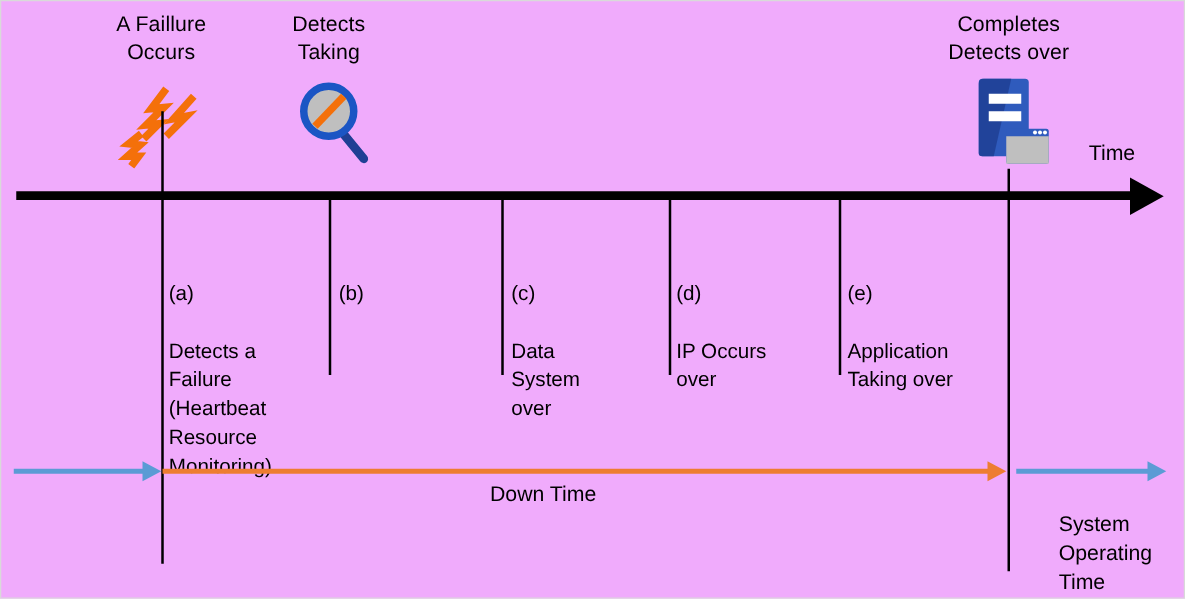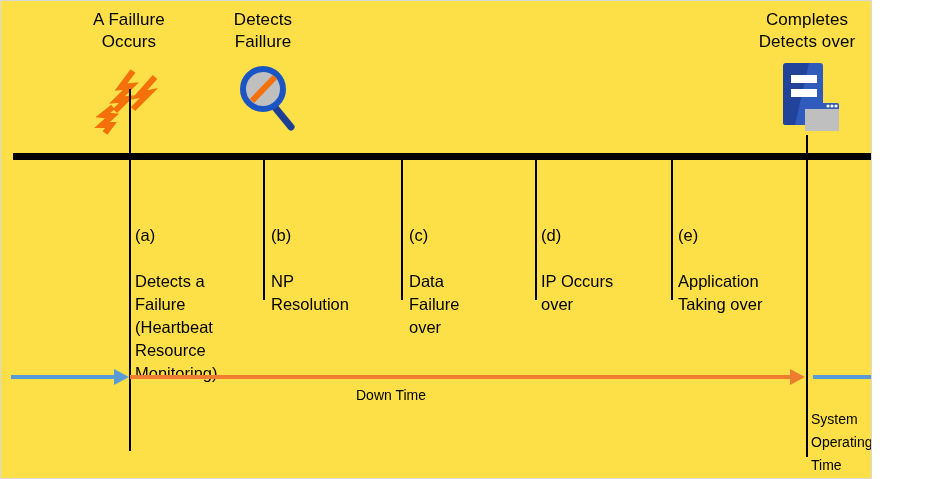--- a/index.html
+++ b/index.html
@@ -2,23 +2,23 @@
 <html><head>
 <meta charset="utf-8">
 <style>
   html, body {
     margin: 0;
     padding: 0;
     background: #ffffff;
   }
   #canvas {
     position: relative;
-    width: 872px;
+    width: 948px;
     height: 479px;
-    background: #fde047;
+    background: #f0abfc;
     border: 1px solid #d9d9d9;
     box-sizing: border-box;
     font-family: "Liberation Sans", sans-serif;
     color: #000000;
     overflow: hidden;
   }
 
   
   .event-caption {
     position: absolute;
@@ -84,39 +84,40 @@
     position: absolute;
     width: 0; height: 0;
     border-top: 8px solid transparent;
     border-bottom: 8px solid transparent;
   }
   .bar-head.blue   { border-left: 15px solid #5b9bd5; }
   .bar-head.orange { border-left: 15px solid #ed7d31; }
 
   .bar-label {
     position: absolute;
-    font-size: 14px;
+    font-size: 17px;
     line-height: 23px;
     white-space: pre-line;
     color: #000;
+    margin-left: 36px;
   }
 
   
   .icon { position: absolute; }
 </style>
 </head>
 <body>
 
 <div id="canvas">
 
   <div class="event-caption" style="left:48px; top:8px; width:160px;">A Faillure
 Occurs</div>
 
   <div class="event-caption" style="left:192px; top:8px; width:140px;">Detects
-Faillure</div>
+Taking</div>
 
   <div class="event-caption" style="left:722px; top:8px; width:168px;">Completes
 Detects over</div>
 
   <div class="icon" style="left:92px; top:58px; width:72px; height:76px;">
     <svg width="72" height="76" viewBox="0 0 72 76" xmlns="http://www.w3.org/2000/svg">
       <g fill="none" stroke="#f4700a" stroke-width="6" stroke-linejoin="miter" stroke-linecap="butt">
         <polyline points="62,18 46,36 56,34 40,50"></polyline>
         <polyline points="40,12 28,28 38,27 24,41 34,40 22,52"></polyline>
         <polyline points="20,48 10,56 19,57 9,66 18,66 12,74"></polyline>
@@ -161,28 +162,26 @@
     <div>(a)</div>
     <div>Detects a
  Failure
 (Heartbeat
 Resource
 Monitoring)</div>
   </div>
 
   <div class="step" style="left:270px; top:200px; width:120px;">
     <div>(b)</div>
-    <div>NP
-Resolution</div>
   </div>
 
   <div class="step" style="left:408px; top:200px; width:120px;">
     <div>(c)</div>
     <div>Data
-Failure
+System
 over</div>
   </div>
 
   <div class="step" style="left:540px; top:200px; width:125px;">
     <div>(d)</div>
     <div>IP Occurs
 over</div>
   </div>
 
   <div class="step" style="left:677px; top:200px; width:135px;">

